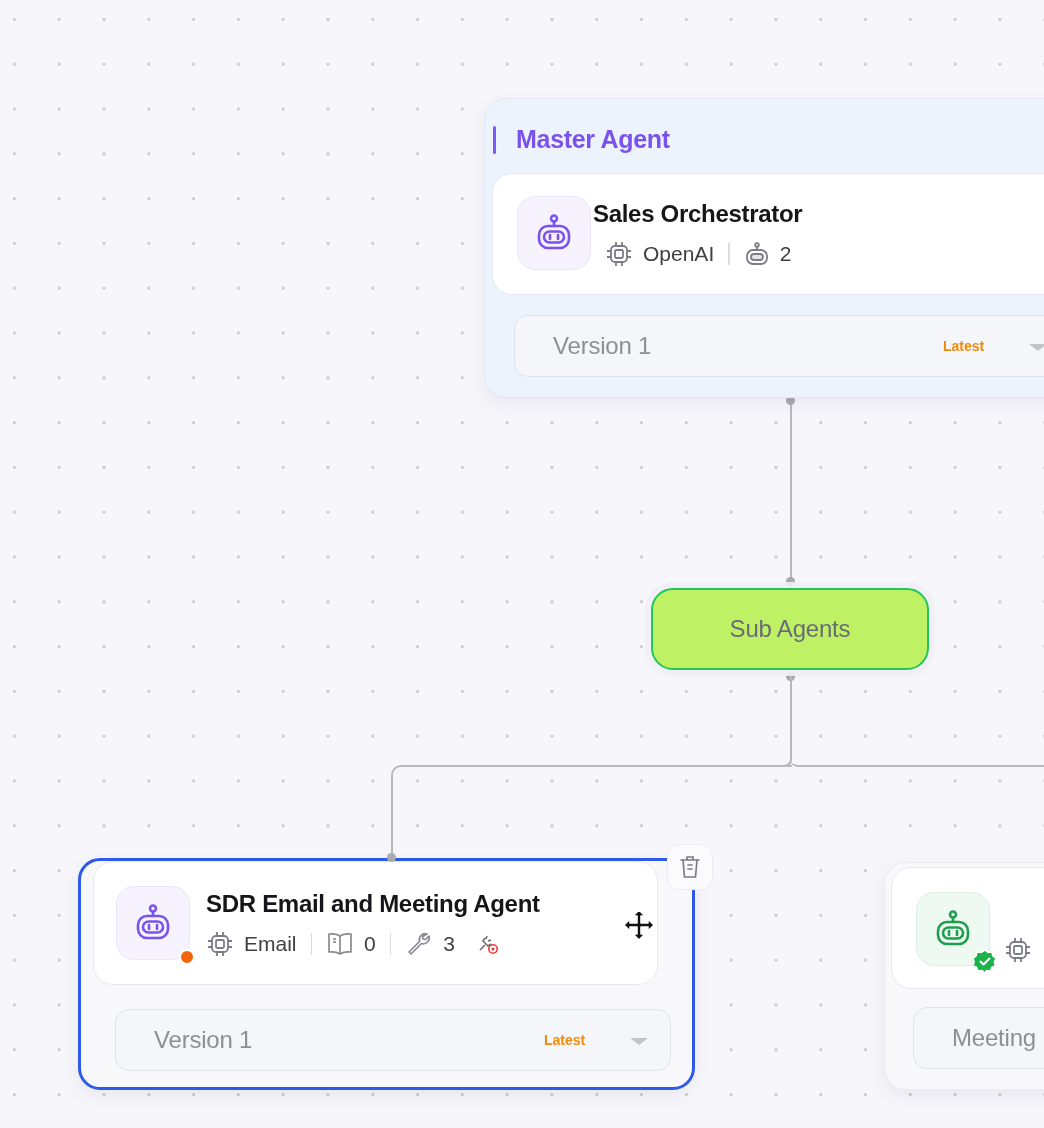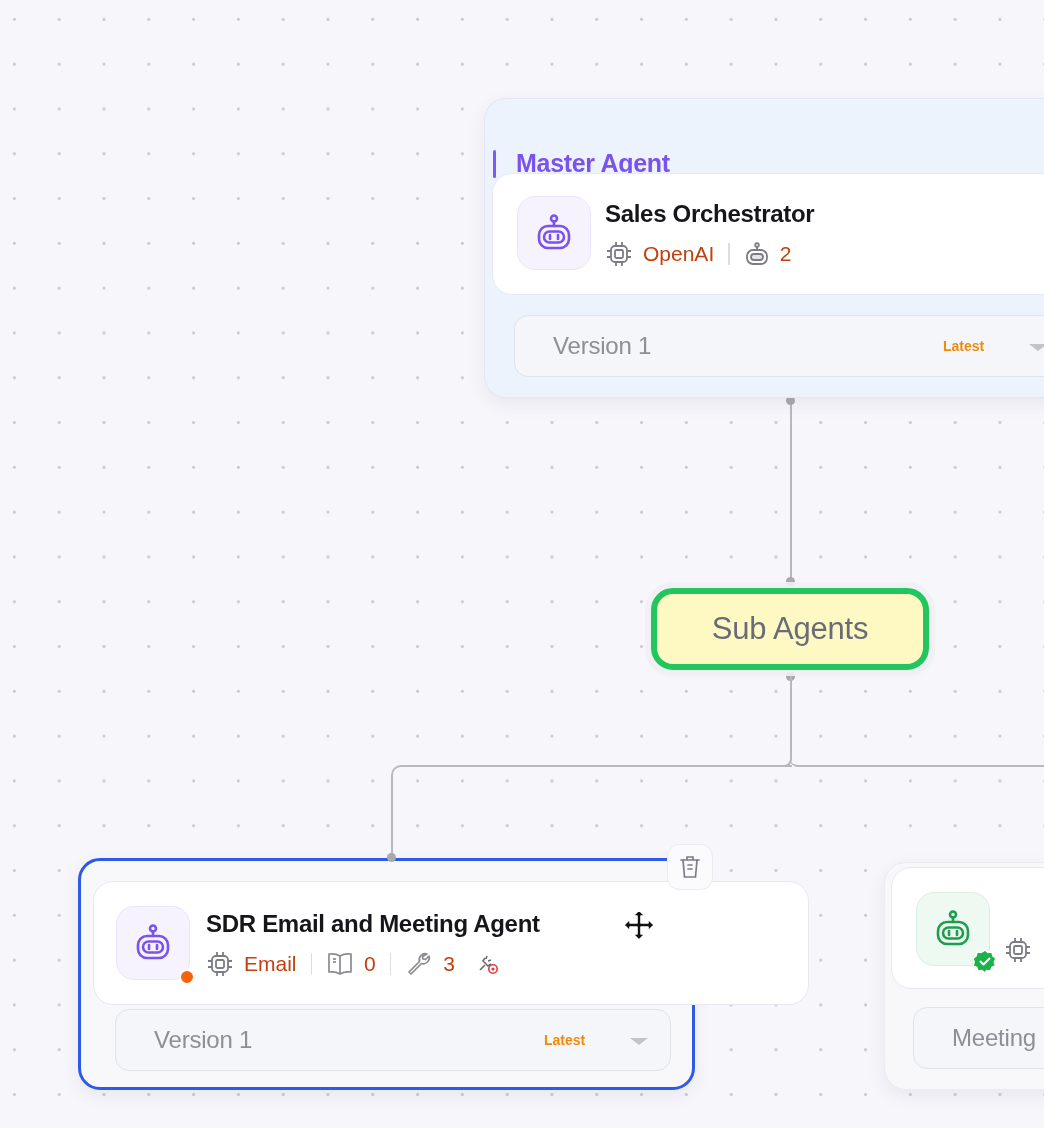--- a/index.html
+++ b/index.html
@@ -19,55 +19,55 @@
     .conn-dot { position: absolute; width: 9px; height: 9px; border-radius: 50%; background: #a9a9ae; }
     .elbow { position: absolute; border: 2px solid #b8b8bd; }
 
     
     .master-group {
       position: absolute; left: 484px; top: 98px; width: 600px; height: 300px;
       background: #edf3fd; border: 1px solid #e0e8f5; border-radius: 22px;
       box-shadow: 0 6px 18px rgba(60,60,100,0.08);
     }
     .master-label {
-      position: absolute; left: 8px; top: 26px; display: flex; align-items: flex-end; margin-top: 24px;
+      position: absolute; left: 8px; top: 26px; display: flex; align-items: flex-end;
     }
     .master-bar { width: 3px; height: 28px; background: #7a5cf5; border-radius: 2px; margin-right: 20px; }
     .master-text { color: #7a52ec; font-size: 25px; font-weight: bold; letter-spacing: -0.3px; }
 
     .agent-card {
       position: absolute; background: #ffffff; border: 1px solid #e6e9f0; border-radius: 20px;
     }
     .agent-icon-box {
       position: absolute; width: 74px; height: 74px; border-radius: 18px;
       display: flex; align-items: center; justify-content: center;
     }
     .agent-icon-box.purple { background: #f6f3ff; border: 1.5px solid #ebe5fb; }
     .agent-icon-box.green { background: #eef9f2; border: 1.5px solid #dcefe3; }
     .agent-name { position: absolute; font-size: 24px; font-weight: bold; color: #16161a; letter-spacing: -0.3px; white-space: nowrap; }
-    .meta-row { position: absolute; display: flex; align-items: center; font-size: 21px; color: #c2410c; white-space: nowrap; }
+    .meta-row { position: absolute; display: flex; align-items: center; font-size: 21px; color: #404040; white-space: nowrap; }
     .meta-row .sep { width: 1.5px; height: 22px; background: #dcdce2; margin: 0 14px; }
     .meta-row .ico { display: inline-flex; align-items: center; margin-right: 10px; }
     .meta-row .val { margin-right: 0; }
 
     .version-select {
       position: absolute; background: #f5f6fa; border: 1.5px solid #dfe3ea; border-radius: 14px;
       display: flex; align-items: center; cursor: pointer;
     }
     .version-label { position: absolute; left: 38px; font-size: 24px; color: #8e8e96; letter-spacing: -0.2px; }
     .latest-label { position: absolute; font-size: 14px; font-weight: bold; color: #f08a0a; }
     .caret { position: absolute; width: 0; height: 0; border-left: 9px solid transparent; border-right: 9px solid transparent; border-top: 7px solid #c3c3c8; }
 
     
     .sub-pill {
       position: absolute; left: 651px; top: 588px; width: 278px; height: 82px;
-      background: #fef9c3; border: 6px solid #22c55e; border-radius: 22px;
+      background: #bef264; border: 2px solid #22c55e; border-radius: 22px;
       box-shadow: 0 0 0 6px rgba(240,240,244,0.9), 0 4px 12px rgba(0,0,0,0.04);
       display: flex; align-items: center; justify-content: center;
-      font-size: 31px; color: #6b6b78; letter-spacing: -0.2px;
+      font-size: 24px; color: #6b6b78; letter-spacing: -0.2px;
     }
 
     
     .sub-group {
       position: absolute; background: #f8f8fa; border: 1px solid #ececf0; border-radius: 22px;
       box-shadow: 0 6px 18px rgba(60,60,100,0.08);
     }
     .sub-group.selected { border: 3px solid #2f5ae8; }
 
     .status-dot { position: absolute; width: 16px; height: 16px; border-radius: 50%; border: 2px solid #fff; }
@@ -104,21 +104,21 @@
       <div class="agent-icon-box purple" style="left:24px; top:22px;">
         <svg width="42" height="42" viewBox="0 0 42 42" fill="none" stroke="#7a52ec" stroke-width="2.6" stroke-linecap="round">
           <circle cx="21" cy="6.5" r="3"></circle>
           <line x1="21" y1="9.5" x2="21" y2="14"></line>
           <rect x="6" y="14" width="30" height="22" rx="9"></rect>
           <rect x="11" y="19.5" width="20" height="11" rx="5.5"></rect>
           <line x1="17" y1="23" x2="17" y2="27"></line>
           <line x1="25" y1="23" x2="25" y2="27"></line>
         </svg>
       </div>
-      <div class="agent-name" style="left:112px; top:26px;">Sales Orchestrator</div>
+      <div class="agent-name" style="left:100px; top:26px;">Sales Orchestrator</div>
       <div class="meta-row" style="left:112px; top:66px;">
         <span class="ico">
           <svg width="28" height="28" viewBox="0 0 28 28" fill="none" stroke="#7c7c86" stroke-width="1.8">
             <rect x="6" y="6" width="16" height="16" rx="4"></rect>
               <rect x="10" y="10" width="8" height="8" rx="1.5"></rect>
             <path d="M11 2v4M17 2v4M11 22v4M17 22v4M2 11h4M2 17h4M22 11h4M22 17h4"></path>
           </svg>
         </span>
         <span class="val">OpenAI</span>
         <span class="sep"></span>
@@ -137,21 +137,21 @@
     <div class="version-select" style="left:29px; top:216px; width:600px; height:62px;">
       <span class="version-label">Version 1</span>
       <span class="latest-label" style="left:428px;">Latest</span>
       <span class="caret" style="left:514px; top:28px;"></span>
     </div>
   </div>
 
   <div class="sub-pill">Sub Agents</div>
 
   <div class="sub-group selected" style="left:78px; top:858px; width:617px; height:232px;">
-    <div class="agent-card" style="left:12px; top:20px; width:716px; height:124px; border-radius:20px;">
+    <div class="agent-card" style="left:12px; top:0; width:565px; height:124px; border-radius:20px;">
       <div class="agent-icon-box purple" style="left:22px; top:24px;">
         <svg width="42" height="42" viewBox="0 0 42 42" fill="none" stroke="#7a52ec" stroke-width="2.6" stroke-linecap="round">
           <circle cx="21" cy="6.5" r="3"></circle>
           <line x1="21" y1="9.5" x2="21" y2="14"></line>
           <rect x="6" y="14" width="30" height="22" rx="9"></rect>
           <rect x="11" y="19.5" width="20" height="11" rx="5.5"></rect>
           <line x1="17" y1="23" x2="17" y2="27"></line>
           <line x1="25" y1="23" x2="25" y2="27"></line>
         </svg>
         <span class="status-dot" style="right:-6px; bottom:-6px; background:#f5640a;"></span>

